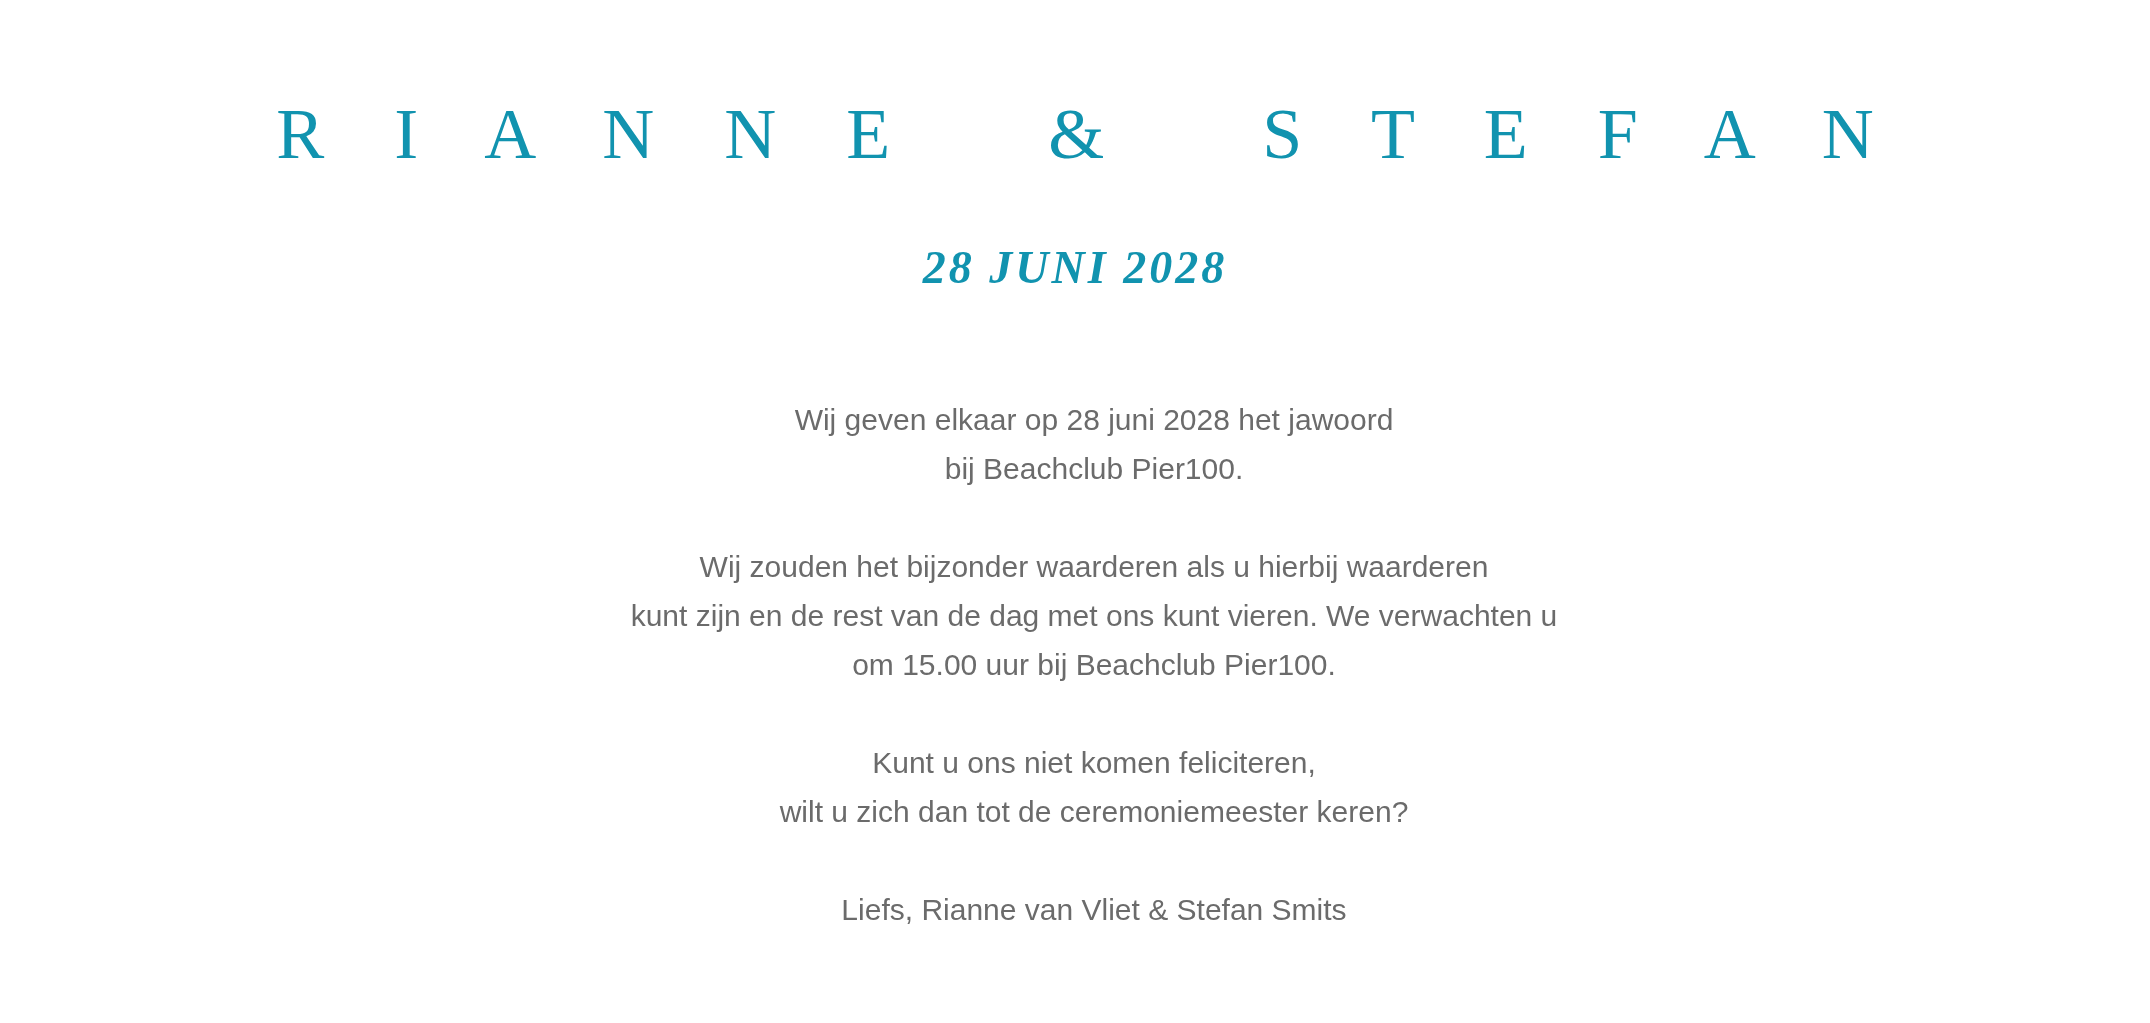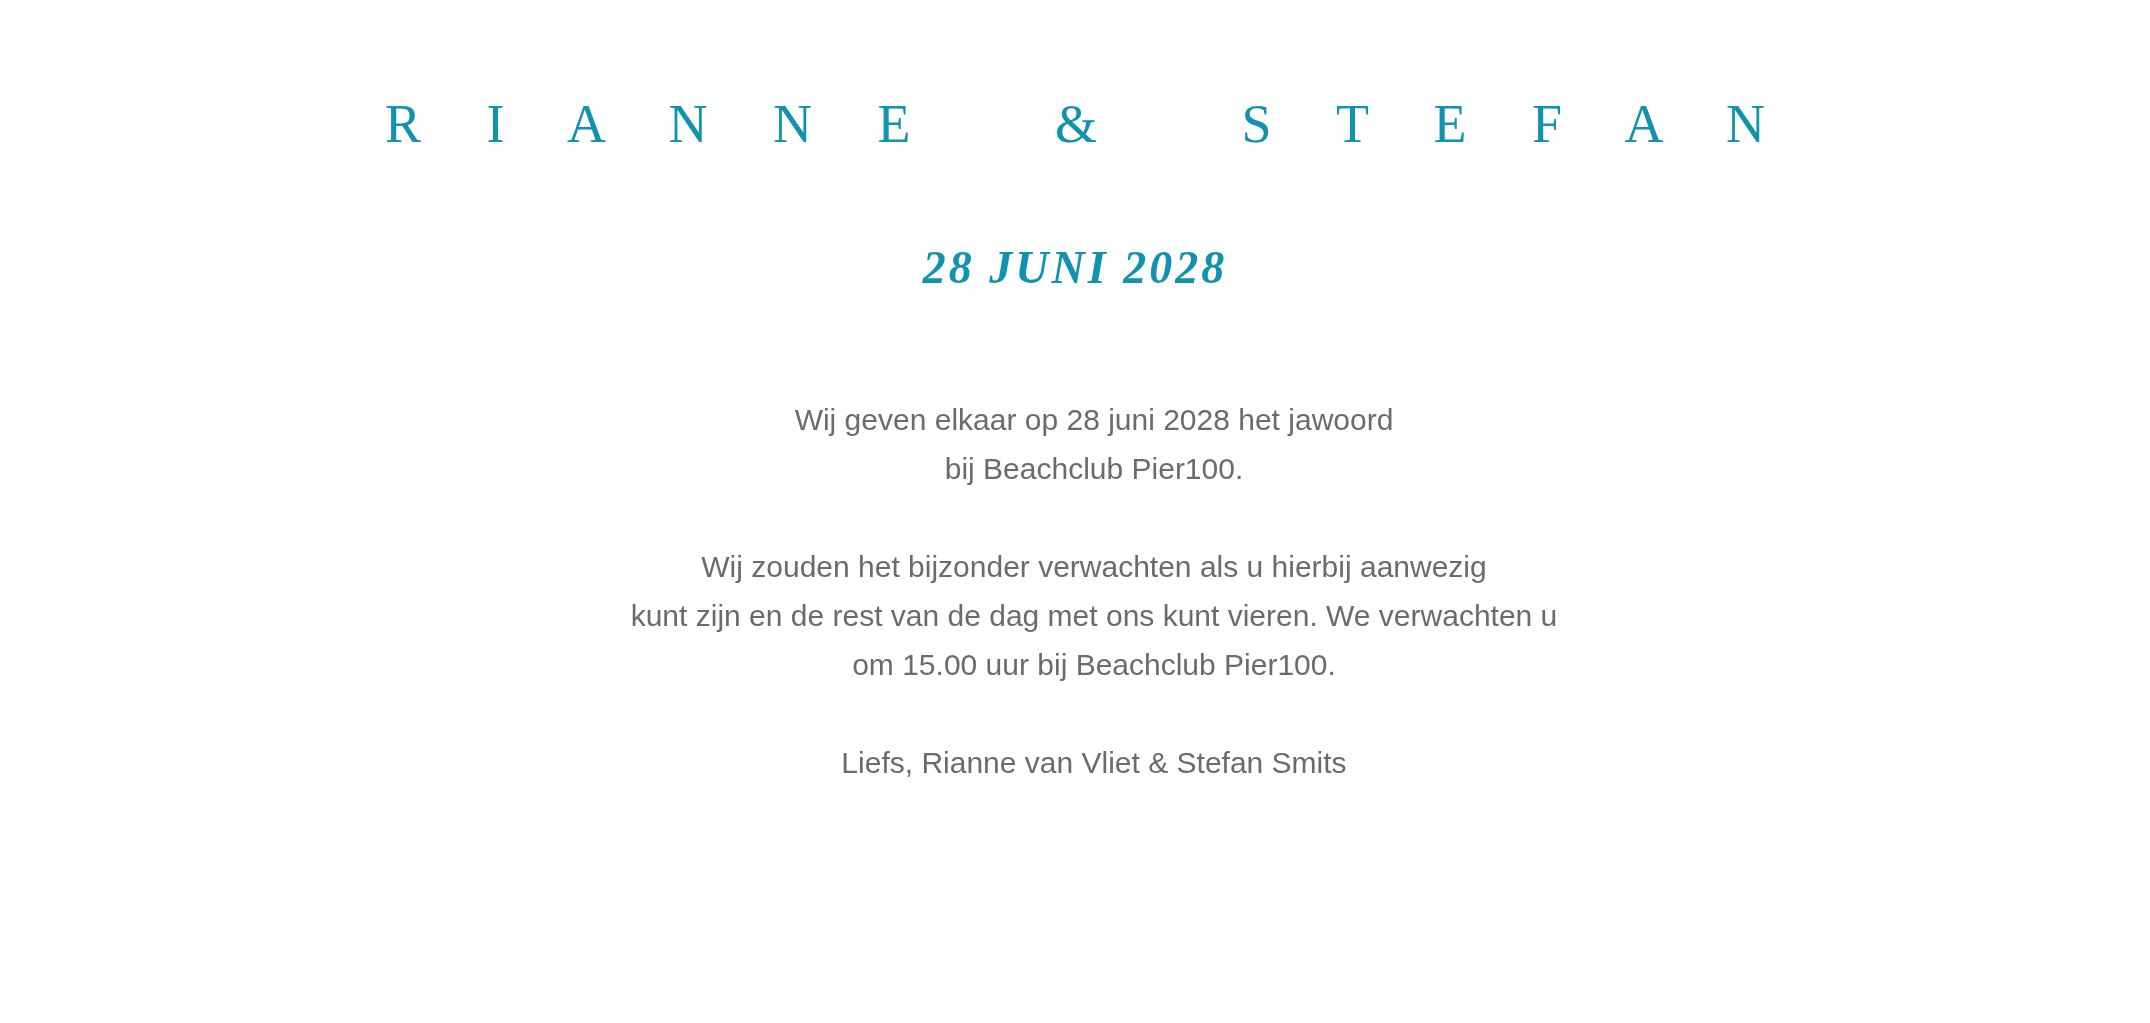--- a/index.html
+++ b/index.html
@@ -21,21 +21,21 @@
     box-sizing: border-box;
   }
   .names {
     position: absolute;
     top: 95px;
     left: 0;
     width: 2150px;
     text-align: center;
     color: #1193af;
     font-family: "Liberation Serif", "DejaVu Serif", serif;
-    font-size: 54px;
+    font-size: 72px;
     font-weight: 400;
     letter-spacing: 26px;
     text-indent: 26px;
     line-height: 1.1;
     white-space: pre;
   }
   .date {
     position: absolute;
     top: 240px;
     left: 0;
@@ -83,24 +83,28 @@
   <div class="date">28 JUNI 2028</div>
 
   <div class="body-text">
 
     <p class="para">
       <span class="line">Wij geven elkaar op 28 juni 2028 het jawoord</span>
       <span class="line">bij Beachclub Pier100.</span>
     </p>
 
     <p class="para">
-      <span class="line">Wij zouden het bijzonder verwachten als u hierbij aanwezig</span>
+      <span class="line">Wij zouden het bijzonder waarderen als u hierbij waarderen</span>
       <span class="line">kunt zijn en de rest van de dag met ons kunt vieren. We verwachten u</span>
       <span class="line">om 15.00 uur bij Beachclub Pier100.</span>
     </p>
 
+    <p class="para">
+      <span class="line">Kunt u ons niet komen feliciteren,</span>
+      <span class="line">wilt u zich dan tot de ceremoniemeester keren?</span>
+    </p>
 
     <p class="para">
       <span class="line">Liefs, Rianne van Vliet &amp; Stefan Smits</span>
     </p>
 
   </div>
 </div>
 
 </body></html>

